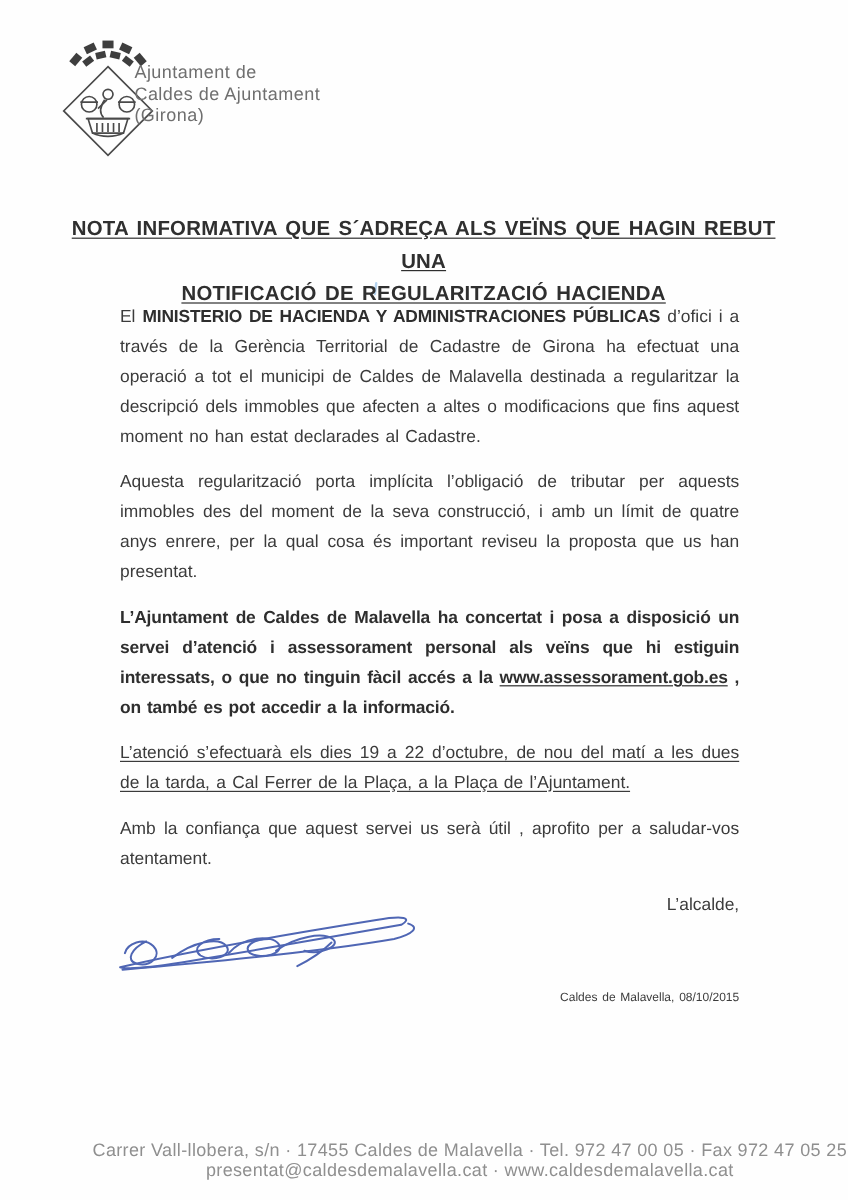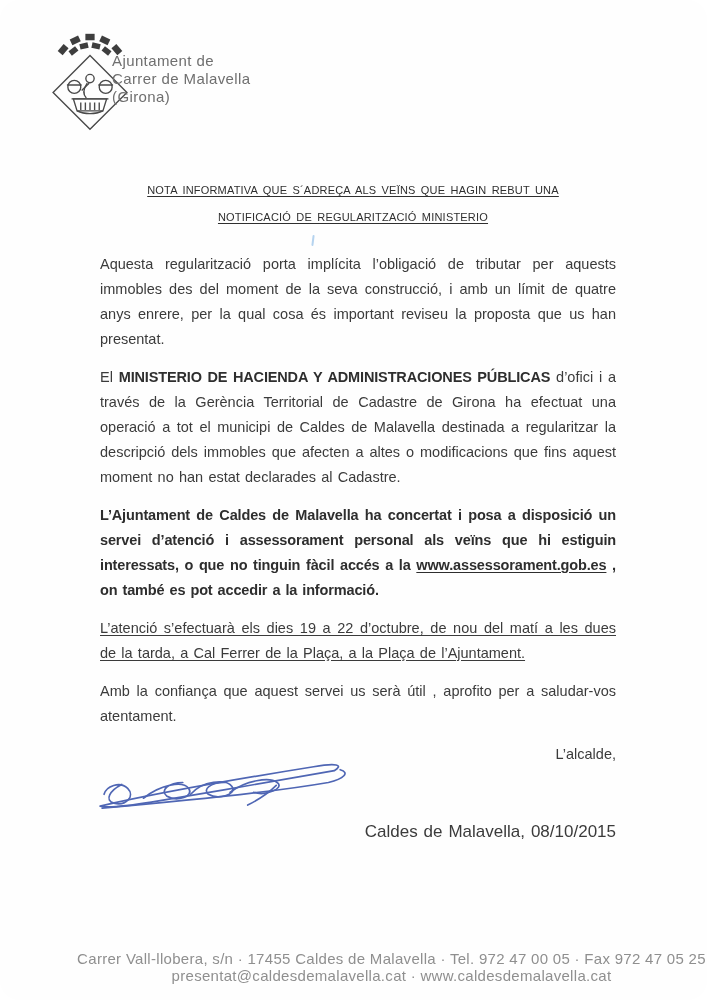--- a/index.html
+++ b/index.html
@@ -3,47 +3,46 @@
 <meta charset="utf-8">
 <style>
   html,body{margin:0;padding:0;background:#ffffff;}
   .page{
     position:relative;
     width:707px;height:1000px;
     background:#fefefe;
     font-family:"Liberation Sans",sans-serif;
     color:#3b3b3b;
     overflow:hidden;
-    border-radius:19px;
   }
   
   .logo-wrap{position:absolute;left:42px;top:24px;width:96px;height:112px;}
   .org-name{
     position:absolute;left:112px;top:52px;
     font-size:15px;line-height:18px;color:#6f6f6f;letter-spacing:.4px;
   }
   
   .title-block{
     position:absolute;left:58px;top:177px;width:590px;
-    text-align:center;font-weight:normal;font-size:11px;line-height:27px;
+    text-align:center;font-weight:bold;font-size:17px;line-height:27px;
     color:#2f2f2f;letter-spacing:.2px;word-spacing:2px;
   }
   .title-block div{text-decoration:underline;text-underline-offset:2px;}
   
   .letter{
     position:absolute;left:100px;top:252px;width:516px;
     font-size:14.5px;line-height:25px;color:#3b3b3b;
   }
   .letter p{margin:0 0 13px 0;text-align:justify;word-spacing:1.2px;}
   .letter p.no-just{text-align:right;}
   .b{font-weight:bold;color:#2e2e2e;letter-spacing:-0.15px;}
   .u{text-decoration:underline;text-underline-offset:2px;}
   .signoff{margin-bottom:0 !important;}
   .sig-wrap{margin:-16px 0 0 -8px;height:62px;}
-  .place-date{margin-top:6px !important;font-size:17px;}
+  .place-date{margin-top:6px !important;font-size:10px;}
   
   .ink-tick{
     position:absolute;left:312px;top:235px;width:2px;height:11px;
     background:rgba(120,175,225,.55);transform:rotate(7deg);border-radius:1px;
   }
   
   .footer{
     position:absolute;left:0;bottom:16px;width:100%;
     text-align:center;color:#8f8f8f;font-size:15px;line-height:17px;
     letter-spacing:.3px;
@@ -86,34 +85,34 @@
 
       <line class="ln" x1="32" y1="81" x2="72" y2="81"></line>
       <path class="ln" d="M34,81 L70,81 L66,94 L38,94 Z"></path>
       <path class="ln" d="M42,85 L42,93 M47,85 L47,93 M52,85 L52,93 M57,85 L57,93 M62,85 L62,93" stroke-width="1.1"></path>
       <path class="ln" d="M38,94 C46,98 58,98 66,94"></path>
     </svg>
   </div>
 
   <div class="org-name">
     <div>Ajuntament de</div>
-    <div>Carrer de Malavella</div>
+    <div>Caldes de Ajuntament</div>
     <div>(Girona)</div>
   </div>
 
   <div class="ink-tick"></div>
 
   <div class="title-block">
     <div>NOTA INFORMATIVA QUE  S´ADREÇA ALS VEÏNS QUE HAGIN REBUT  UNA</div>
-    <div>NOTIFICACIÓ DE REGULARITZACIÓ MINISTERIO</div>
+    <div>NOTIFICACIÓ DE REGULARITZACIÓ HACIENDA</div>
   </div>
 
   <div class="letter">
+    <p><span>El </span><span class="b">MINISTERIO DE HACIENDA Y ADMINISTRACIONES PÚBLICAS</span><span> d’ofici i a través de la Gerència Territorial de Cadastre de Girona ha efectuat una operació a tot el municipi de Caldes de Malavella destinada a regularitzar la descripció dels immobles que afecten a altes o modificacions que fins aquest moment no han estat declarades al Cadastre.</span></p>
     <p><span>Aquesta regularització porta implícita l’obligació de tributar per aquests immobles des del moment de la seva construcció, i amb un límit de quatre anys enrere, per la qual cosa és important reviseu la proposta que us han presentat.</span></p>
-    <p><span>El </span><span class="b">MINISTERIO DE HACIENDA Y ADMINISTRACIONES PÚBLICAS</span><span> d’ofici i a través de la Gerència Territorial de Cadastre de Girona ha efectuat una operació a tot el municipi de Caldes de Malavella destinada a regularitzar la descripció dels immobles que afecten a altes o modificacions que fins aquest moment no han estat declarades al Cadastre.</span></p>
     <p><span class="b">L’Ajuntament de Caldes de Malavella ha concertat i posa a disposició un servei d’atenció i assessorament personal als veïns que hi estiguin interessats, o que no tinguin fàcil accés a la </span><span class="b u">www.assessorament.gob.es</span><span class="b"> , on també es pot accedir a la informació.</span></p>
     <p><span class="u">L’atenció s’efectuarà els dies 19 a 22 d’octubre, de nou del matí a les dues de la tarda, a Cal Ferrer de la Plaça, a la Plaça de l’Ajuntament.</span></p>
     <p><span>Amb la confiança que aquest servei us serà útil , aprofito per a saludar-vos atentament.</span></p>
 
     <p class="signoff no-just">L’alcalde,</p>
 
     <div class="sig-wrap">
       <svg viewBox="0 0 280 62" width="276" height="61">
         <path class="sig" d="M8,56 C60,44 150,28 225,16 C248,12 256,14 246,20 C200,28 120,42 60,52 C35,56 15,58 8,56"></path>
         <path class="sig" d="M30,34 C18,40 12,50 22,53 C34,56 44,46 36,38 C28,30 14,36 12,44"></path>

